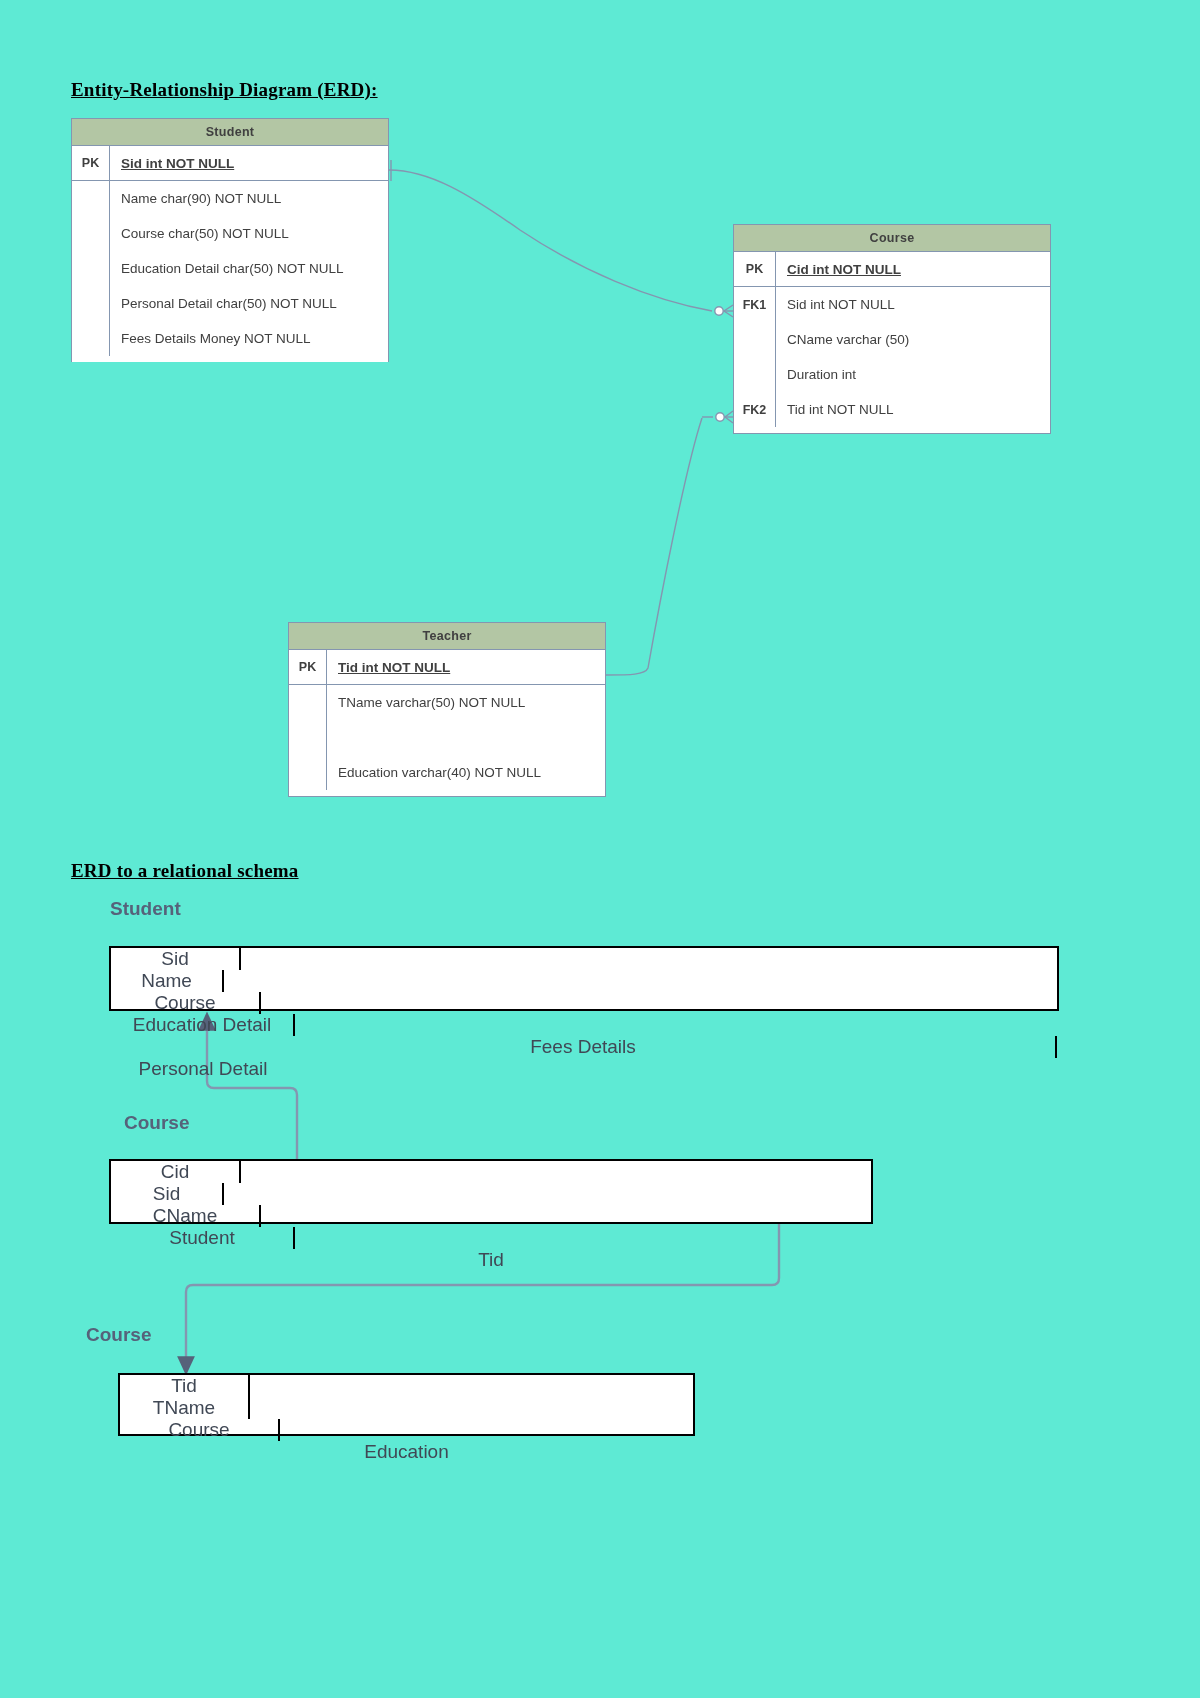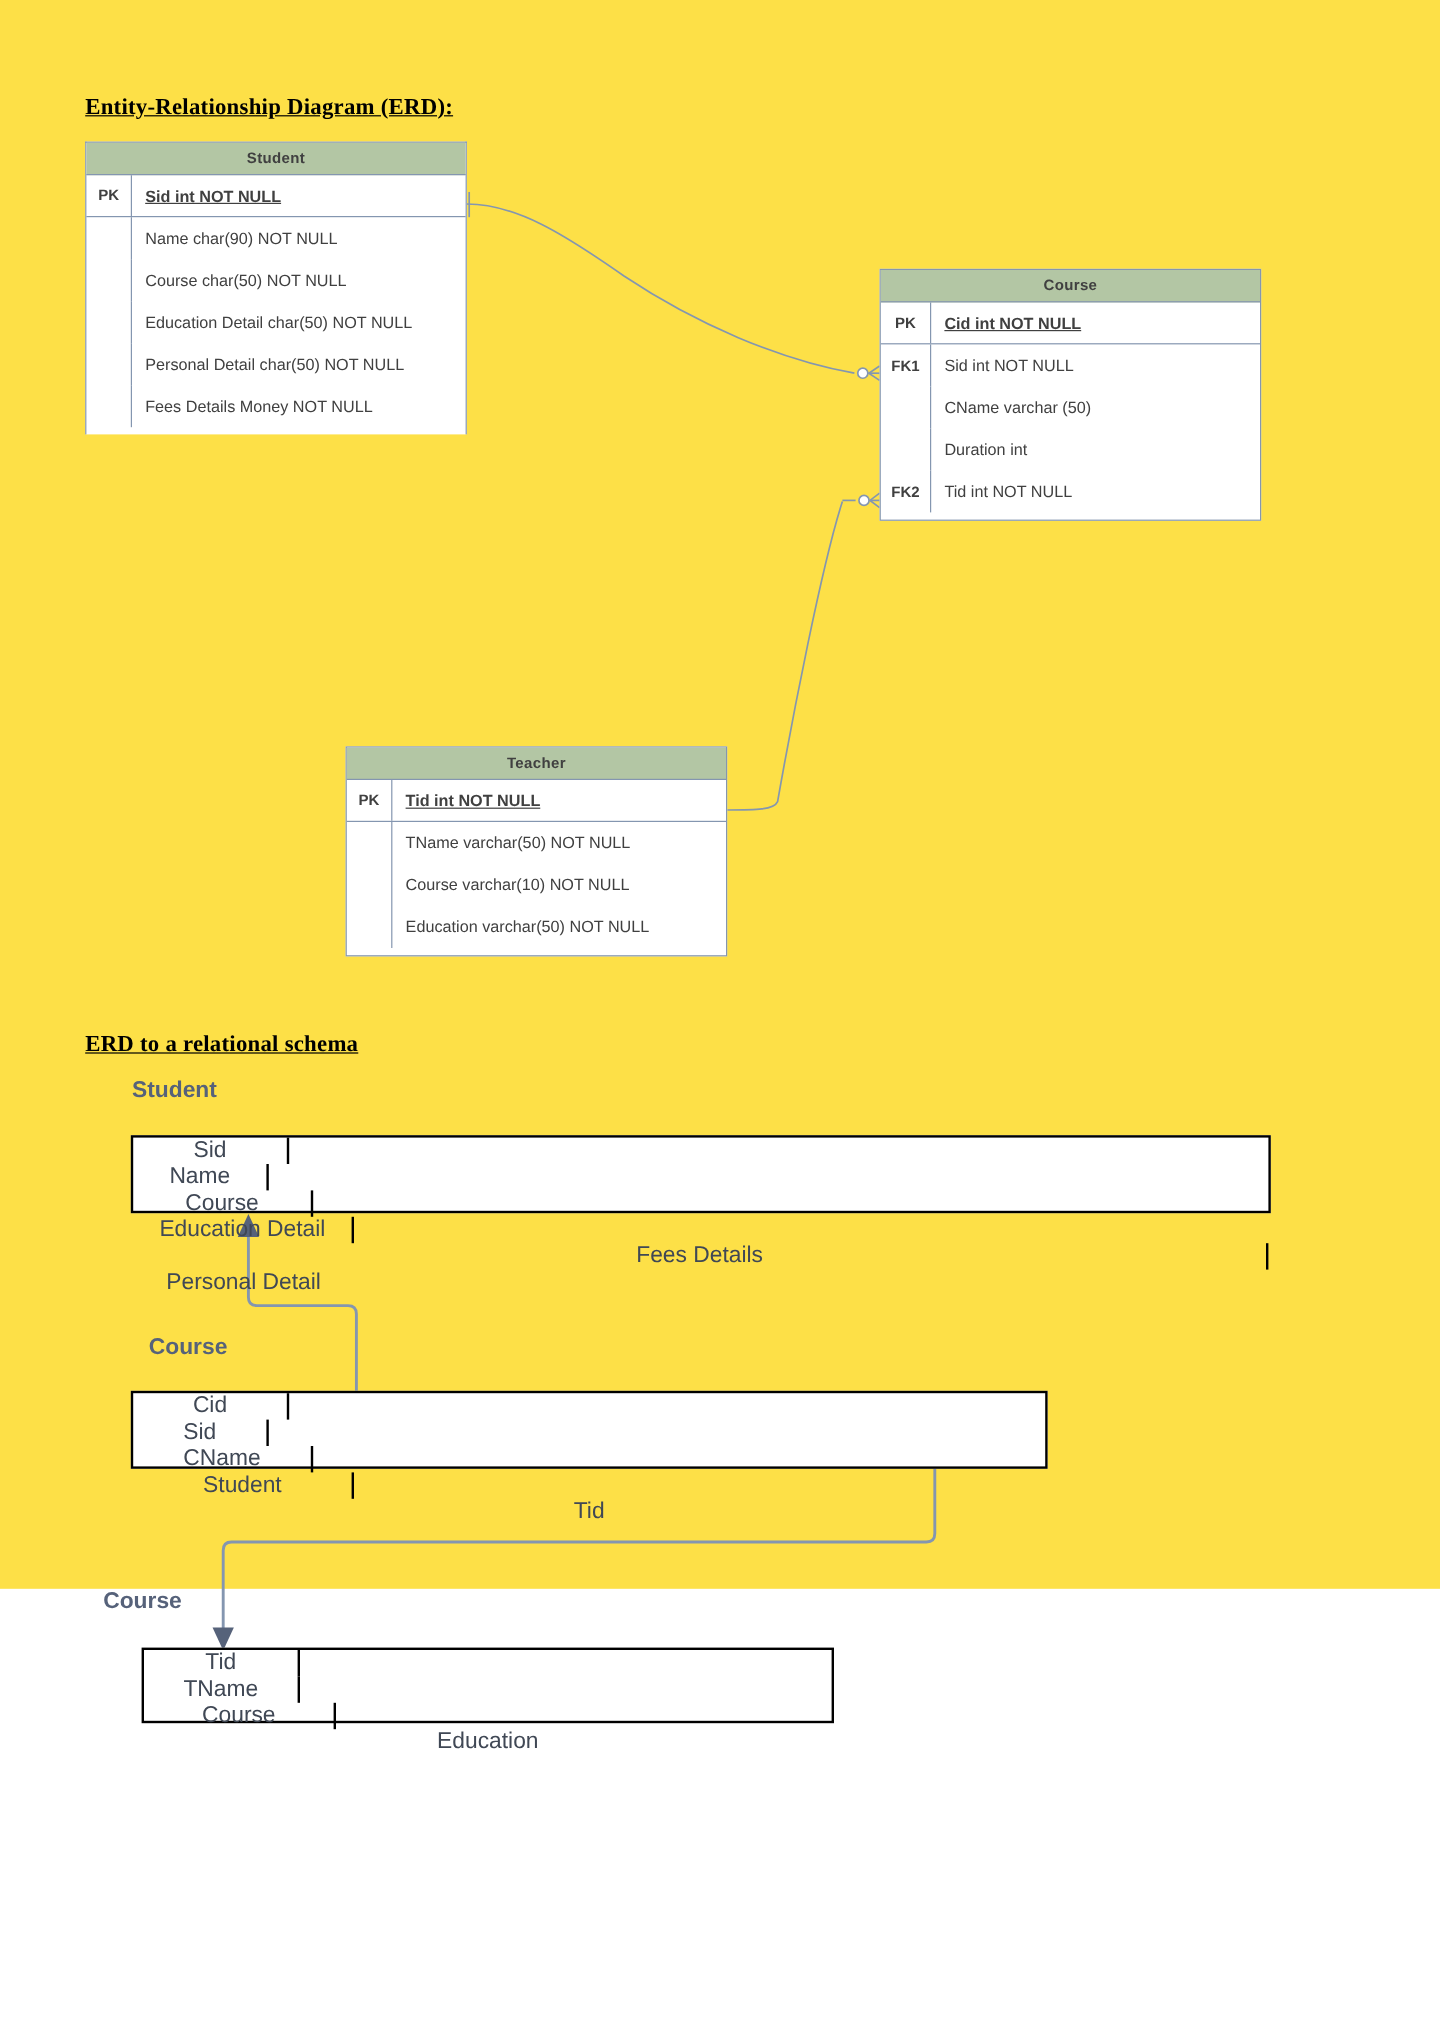--- a/index.html
+++ b/index.html
@@ -12,22 +12,22 @@
     width: 1200px;
     height: 1698px;
     position: relative;
     font-family: "Liberation Sans", sans-serif;
     overflow: hidden;
   }
   .page {
     position: absolute;
     left: 0; top: 0;
     width: 1200px;
-    height: 1324px;
-    background: #fde047;
+    height: 1698px;
+    background: #5eead4;
   }
 
   
   .doc-heading {
     position: absolute;
     font-family: "Liberation Serif", serif;
     font-weight: bold;
     font-size: 19px;
     color: #000000;
     text-decoration: underline;
@@ -242,25 +242,24 @@
     <div class="erd-row pk-row">
       <div class="erd-key">PK</div>
       <div class="erd-attr pk-text">Tid  int NOT NULL</div>
     </div>
     <div class="erd-row">
       <div class="erd-key blank"></div>
       <div class="erd-attr">TName varchar(50) NOT NULL</div>
     </div>
     <div class="erd-row">
       <div class="erd-key blank"></div>
-      <div class="erd-attr">Course varchar(10)  NOT NULL</div>
-    </div>
-    <div class="erd-row">
-      <div class="erd-key blank"></div>
-      <div class="erd-attr">Education varchar(50) NOT NULL</div>
+    </div>
+    <div class="erd-row">
+      <div class="erd-key blank"></div>
+      <div class="erd-attr">Education varchar(40) NOT NULL</div>
     </div>
   </div>
 
   <div class="doc-heading" id="heading-schema">ERD to a relational schema</div>
 
   <svg id="schema-connectors" viewBox="0 0 1200 1698" xmlns="http://www.w3.org/2000/svg">
     <defs>
       <marker id="arrowhead" markerWidth="9" markerHeight="9" refX="4.5" refY="4.5" orient="auto" markerUnits="strokeWidth">
         <path d="M0,0.8 L8,4.5 L0,8.2 z" fill="#56627a"></path>
       </marker>

